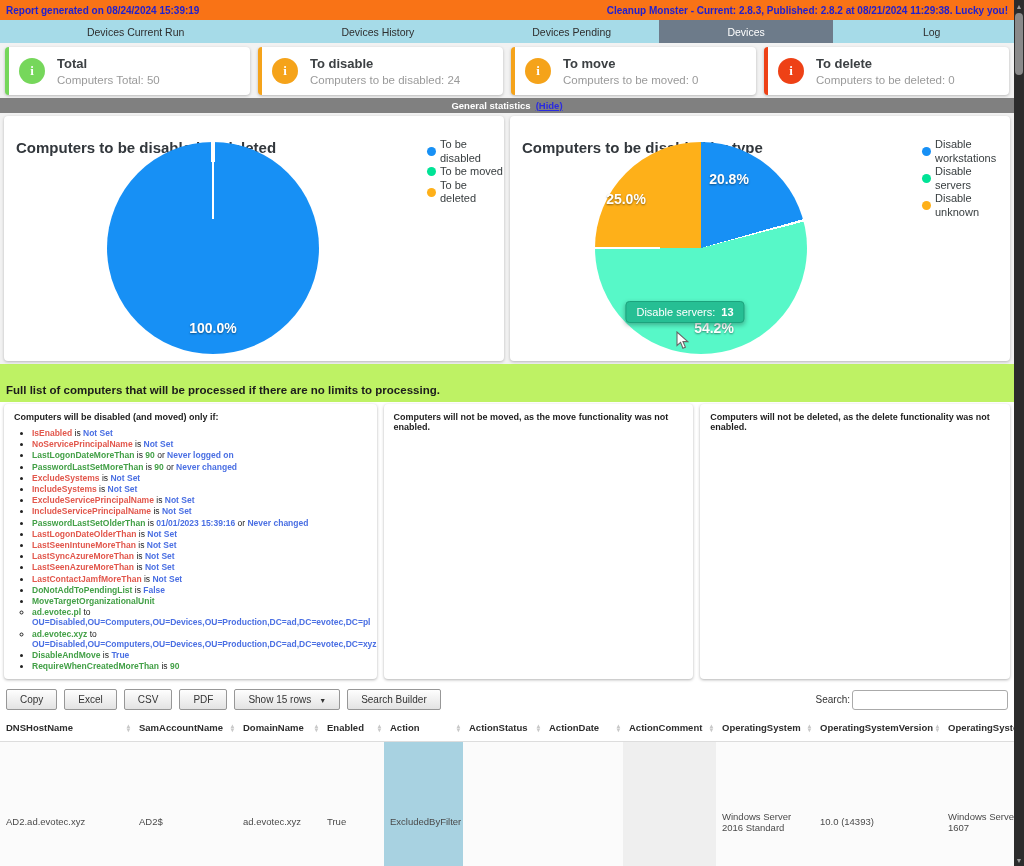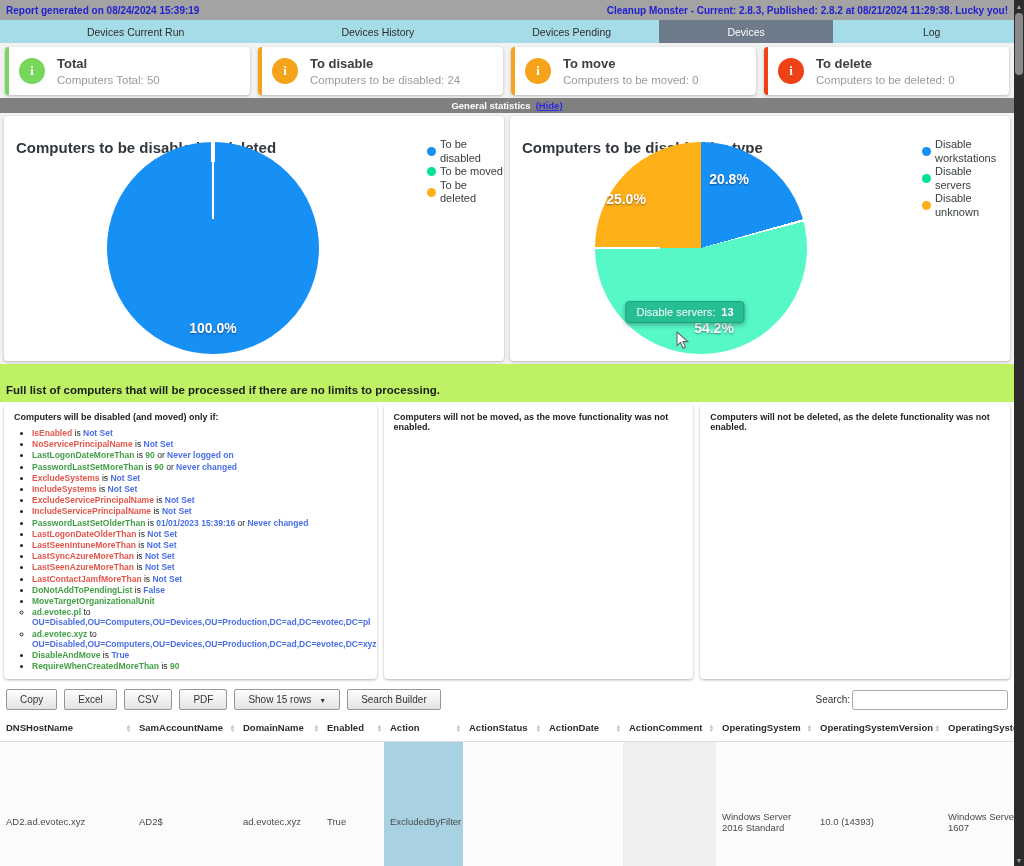--- a/index.html
+++ b/index.html
@@ -1,18 +1,18 @@
 <!DOCTYPE html>
 <html><head>
 <meta charset="utf-8">
 <style>
   html,body{margin:0;padding:0;background:#fff;font-family:"Liberation Sans",sans-serif;}
   .page{position:relative;width:1014px;height:866px;overflow:hidden;background:#fff;}
   
-  .info-bar{display:flex;justify-content:space-between;align-items:center;height:20px;padding:0 6px;font-size:10px;font-weight:bold;color:#2121cf;background:#a3a3a3;}
+  .info-bar{display:flex;justify-content:space-between;align-items:center;height:20px;padding:0 6px;font-size:10px;font-weight:bold;color:#2121cf;background:#f97316;}
   
   .tab-bar{display:flex;height:23px;background:#a6dbe8;}
   .tab{display:flex;align-items:center;justify-content:center;font-size:10.5px;color:#2e2e2e;cursor:pointer;}
   .tab.active{background:#6d7b8a;color:#fff;}
   
   .cards{display:flex;gap:8px;padding:4px 5px 3px 5px;background:#f2f2f2;}
   .card{flex:1;display:flex;align-items:center;gap:12px;background:#fff;border-radius:4px;box-shadow:0 1px 3px rgba(0,0,0,.25);padding:6px 10px;height:36px;border-left:4px solid #ccc;}
   .card-icon{width:26px;height:26px;border-radius:50%;color:#fff;font-weight:bold;font-size:13px;display:flex;align-items:center;justify-content:center;flex:0 0 26px;font-family:"Liberation Serif",serif;}
   .card-title{font-size:13px;font-weight:bold;color:#3c4043;margin-bottom:3px;}
   .card-sub{font-size:11.5px;color:#9a9a9a;}

